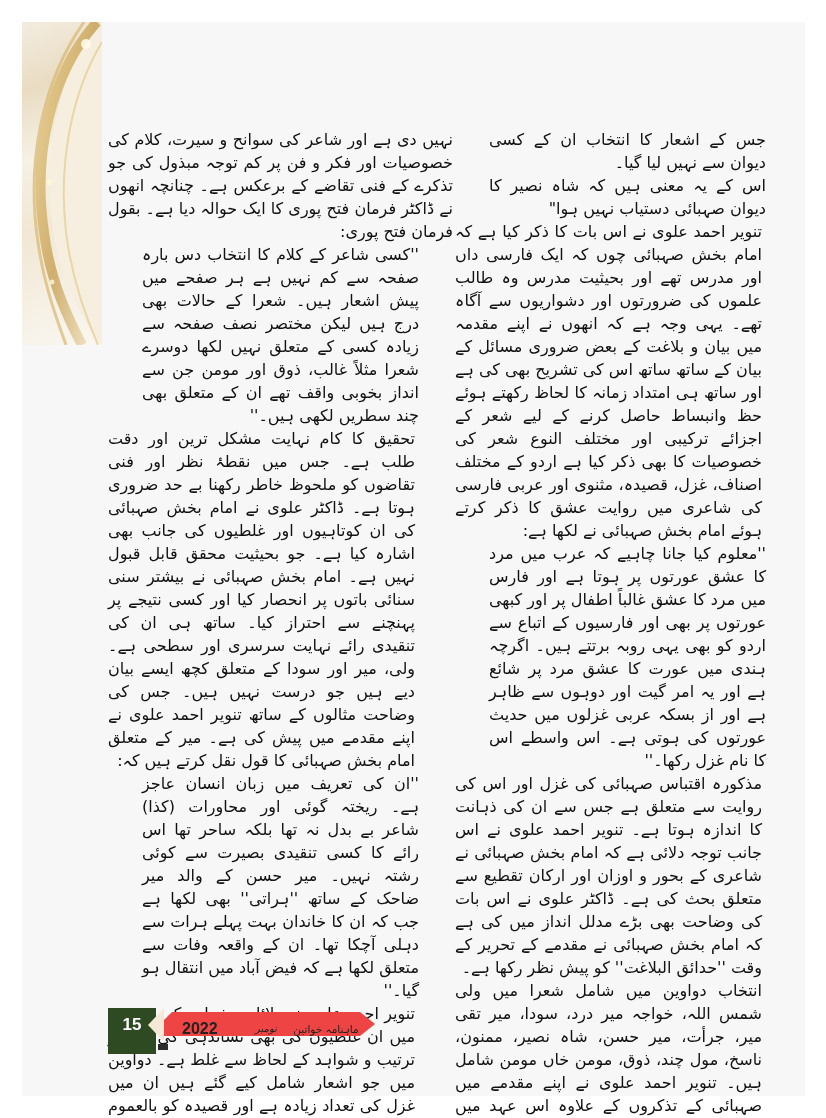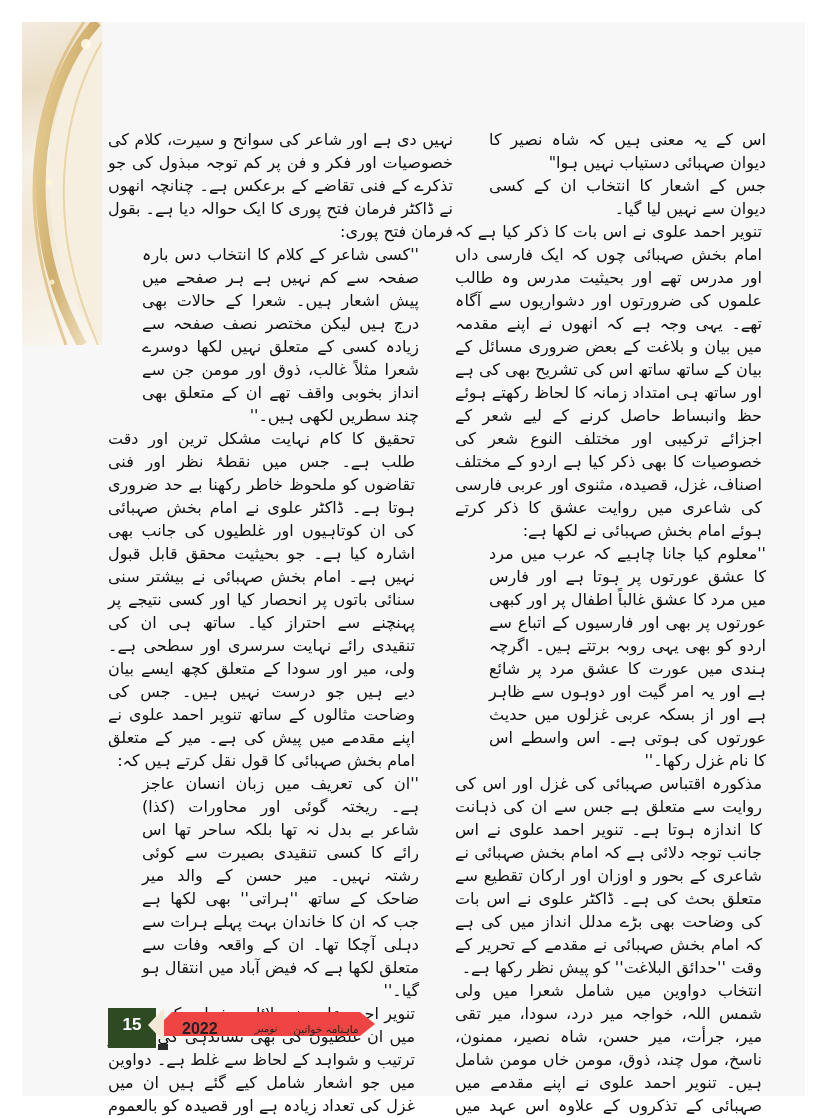--- a/index.html
+++ b/index.html
@@ -11,21 +11,21 @@
   .side-title { position:absolute; left:60px; top:130px; width:40px; height:80px;
                 writing-mode: vertical-rl; direction:rtl; font-size:12px; color:#222; text-align:center; }
   .col { position:absolute; top:128px; width:345px; direction:rtl; text-align:justify;
          font-family:"DejaVu Sans", sans-serif; font-size:16px; line-height:23px; color:#111; }
   .col.right { left:455px; }
   .col.left { left:108px; }
   .col p { margin:0; }
   .col .indent { padding-right:38px; }
   .col .quote { padding-right:34px; padding-left:34px; text-align:justify; }
   .footer { position:absolute; top:1008px; left:108px; height:36px; }
-  .pagenum { position:absolute; left:0; top:0; width:48px; height:40px; background:#2d4a22; color:#fff;
+  .pagenum { position:absolute; left:0; top:0; width:48px; height:46px; background:#2d4a22; color:#fff;
              font-family:"Liberation Sans", sans-serif; font-weight:bold; font-size:17px; line-height:34px; text-align:center;
              clip-path: polygon(0 0, 100% 0, 100% 100%, 0 100%); }
   .band { position:absolute; left:52px; top:4px; width:215px; height:24px; background:#ef4444;
           clip-path: polygon(12px 0, 200px 0, 215px 50%, 200px 100%, 0 100%, 0 50%); }
   .band-shadow { position:absolute; left:50px; top:36px; width:10px; height:6px; background:#2b2b2b; }
   .band-year { position:absolute; left:22px; top:0; line-height:34px; font-family:"Liberation Sans", sans-serif;
                font-weight:bold; font-size:16px; color:#222; }
   .band-month { position:absolute; left:95px; top:0; line-height:34px; font-size:10px; color:#222; direction:rtl; font-style:italic; }
   .band-mag { position:absolute; left:128px; top:0; width:76px; line-height:34px; font-size:10.5px; color:#222; direction:rtl; text-align:center; }
   .notch { position:absolute; left:40px; top:0; width:16px; height:34px; background:#f6e8d6;
@@ -50,22 +50,22 @@
     <path d="M62 0 C 20 60, 4 140, 16 220 C 22 265, 36 300, 44 323" fill="none" stroke="#d8b771" stroke-width="3" opacity="0.7"></path>
     <path d="M80 20 C 50 70, 36 140, 44 210 C 50 260, 66 300, 76 323" fill="none" stroke="#e6cf98" stroke-width="2" opacity="0.8"></path>
     <circle cx="64" cy="22" r="5" fill="#fffbe8" opacity="0.9"></circle>
     <circle cx="27" cy="160" r="3" fill="#fff6d6" opacity="0.9"></circle>
     <circle cx="30" cy="260" r="2.5" fill="#fff6d6" opacity="0.8"></circle>
   </svg>
   <div class="side-title">کچھ ان سے کہا</div>
 </div>
 
 <div class="col right">
+  <p class="quote">جس کے اشعار کا انتخاب ان کے کسی دیوان سے نہیں لیا گیا۔</p>
   <p class="quote">اس کے یہ معنی ہیں کہ شاہ نصیر کا دیوان صہبائی دستیاب نہیں ہوا"</p>
-  <p class="quote">جس کے اشعار کا انتخاب ان کے کسی دیوان سے نہیں لیا گیا۔</p>
   <p class="indent">تنویر احمد علوی نے اس بات کا ذکر کیا ہے کہ امام بخش صہبائی چوں کہ ایک فارسی داں اور مدرس تھے اور بحیثیت مدرس وہ طالب علموں کی ضرورتوں اور دشواریوں سے آگاہ تھے۔ یہی وجہ ہے کہ انھوں نے اپنے مقدمہ میں بیان و بلاغت کے بعض ضروری مسائل کے بیان کے ساتھ ساتھ اس کی تشریح بھی کی ہے اور ساتھ ہی امتداد زمانہ کا لحاظ رکھتے ہوئے حظ وانبساط حاصل کرنے کے لیے شعر کے اجزائے ترکیبی اور مختلف النوع شعر کی خصوصیات کا بھی ذکر کیا ہے اردو کے مختلف اصناف، غزل، قصیدہ، مثنوی اور عربی فارسی کی شاعری میں روایت عشق کا ذکر کرتے ہوئے امام بخش صہبائی نے لکھا ہے:</p>
   <p class="quote">''معلوم کیا جانا چاہیے کہ عرب میں مرد کا عشق عورتوں پر ہوتا ہے اور فارس میں مرد کا عشق غالباً اطفال پر اور کبھی عورتوں پر بھی اور فارسیوں کے اتباع سے اردو کو بھی یہی روبہ برتتے ہیں۔ اگرچہ ہندی میں عورت کا عشق مرد پر شائع ہے اور یہ امر گیت اور دوہوں سے ظاہر ہے اور از بسکہ عربی غزلوں میں حدیث عورتوں کی ہوتی ہے۔ اس واسطے اس کا نام غزل رکھا۔''</p>
   <p class="indent">مذکورہ اقتباس صہبائی کی غزل اور اس کی روایت سے متعلق ہے جس سے ان کی ذہانت کا اندازہ ہوتا ہے۔ تنویر احمد علوی نے اس جانب توجہ دلائی ہے کہ امام بخش صہبائی نے شاعری کے بحور و اوزان اور ارکان تقطیع سے متعلق بحث کی ہے۔ ڈاکٹر علوی نے اس بات کی وضاحت بھی بڑے مدلل انداز میں کی ہے کہ امام بخش صہبائی نے مقدمے کے تحریر کے وقت ''حدائق البلاغت'' کو پیش نظر رکھا ہے۔</p>
   <p class="indent">انتخاب دواوین میں شامل شعرا میں ولی شمس اللہ، خواجہ میر درد، سودا، میر تقی میر، جرأت، میر حسن، شاہ نصیر، ممنون، ناسخ، مول چند، ذوق، مومن خاں مومن شامل ہیں۔ تنویر احمد علوی نے اپنے مقدمے میں صہبائی کے تذکروں کے علاوہ اس عہد میں رائج انتخابات سے متعلق بھی بحث کی ہے جس کو الگ الگ مصنفین نے شائع کیا جسے تذکرہ کا نام نہیں دیا گیا۔ البتہ صہبائی اور ان کے معاصرین کریم الدین کے یہاں اس کا واضح میلان دیکھنے کو ملتا ہے۔ اس سلسلے میں تنویر احمد علوی نے تذکرے اور انتخاب کے فرق کو واضح کیا ہے۔ تنویر احمد علوی نے تذکروں کے فن پر بحث کرتے ہوئے امام بخش صہبائی کی گرفت کی اور یہ واضح کیا کہ امام بخش صہبائی نے بہت سی جگہوں پر تساہل اور کوتاہی سے کام لیتے ہوئے اشعار پر زیادہ توجہ</p>
 </div>
 
 <div class="col left">
   <p>نہیں دی ہے اور شاعر کی سوانح و سیرت، کلام کی خصوصیات اور فکر و فن پر کم توجہ مبذول کی جو تذکرے کے فنی تقاضے کے برعکس ہے۔ چنانچہ انھوں نے ڈاکٹر فرمان فتح پوری کا ایک حوالہ دیا ہے۔ بقول فرمان فتح پوری:</p>
   <p class="quote">''کسی شاعر کے کلام کا انتخاب دس بارہ صفحہ سے کم نہیں ہے ہر صفحے میں پیش اشعار ہیں۔ شعرا کے حالات بھی درج ہیں لیکن مختصر نصف صفحہ سے زیادہ کسی کے متعلق نہیں لکھا دوسرے شعرا مثلاً غالب، ذوق اور مومن جن سے انداز بخوبی واقف تھے ان کے متعلق بھی چند سطریں لکھی ہیں۔''</p>
   <p class="indent">تحقیق کا کام نہایت مشکل ترین اور دقت طلب ہے۔ جس میں نقطۂ نظر اور فنی تقاضوں کو ملحوظ خاطر رکھنا بے حد ضروری ہوتا ہے۔ ڈاکٹر علوی نے امام بخش صہبائی کی ان کوتاہیوں اور غلطیوں کی جانب بھی اشارہ کیا ہے۔ جو بحیثیت محقق قابل قبول نہیں ہے۔ امام بخش صہبائی نے بیشتر سنی سنائی باتوں پر انحصار کیا اور کسی نتیجے پر پہنچنے سے احتراز کیا۔ ساتھ ہی ان کی تنقیدی رائے نہایت سرسری اور سطحی ہے۔ ولی، میر اور سودا کے متعلق کچھ ایسے بیان دیے ہیں جو درست نہیں ہیں۔ جس کی وضاحت مثالوں کے ساتھ تنویر احمد علوی نے اپنے مقدمے میں پیش کی ہے۔ میر کے متعلق امام بخش صہبائی کا قول نقل کرتے ہیں کہ:</p>

